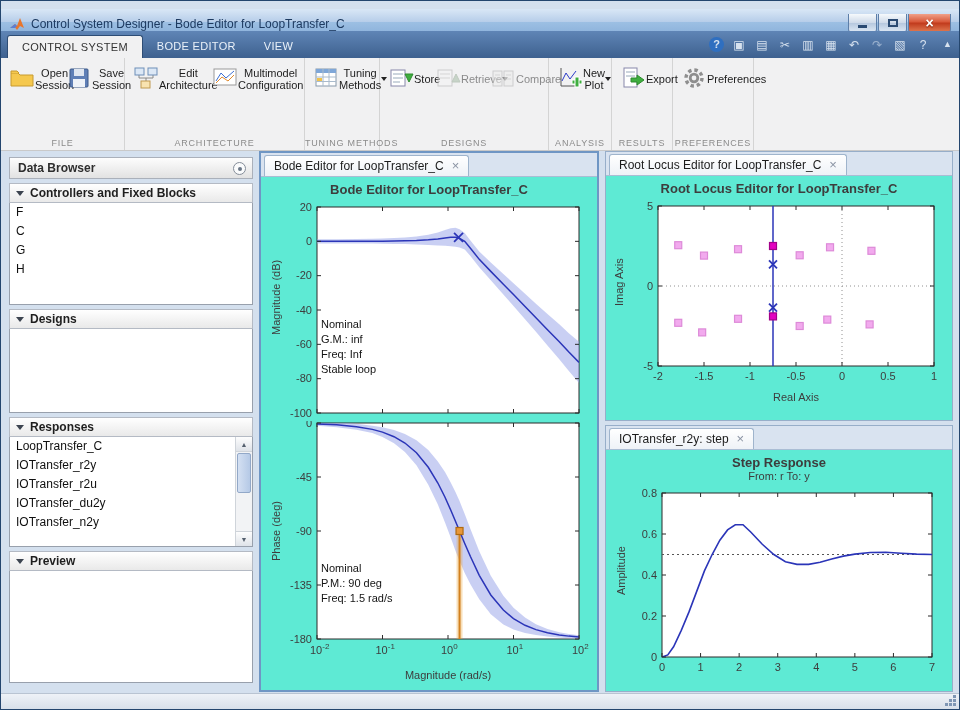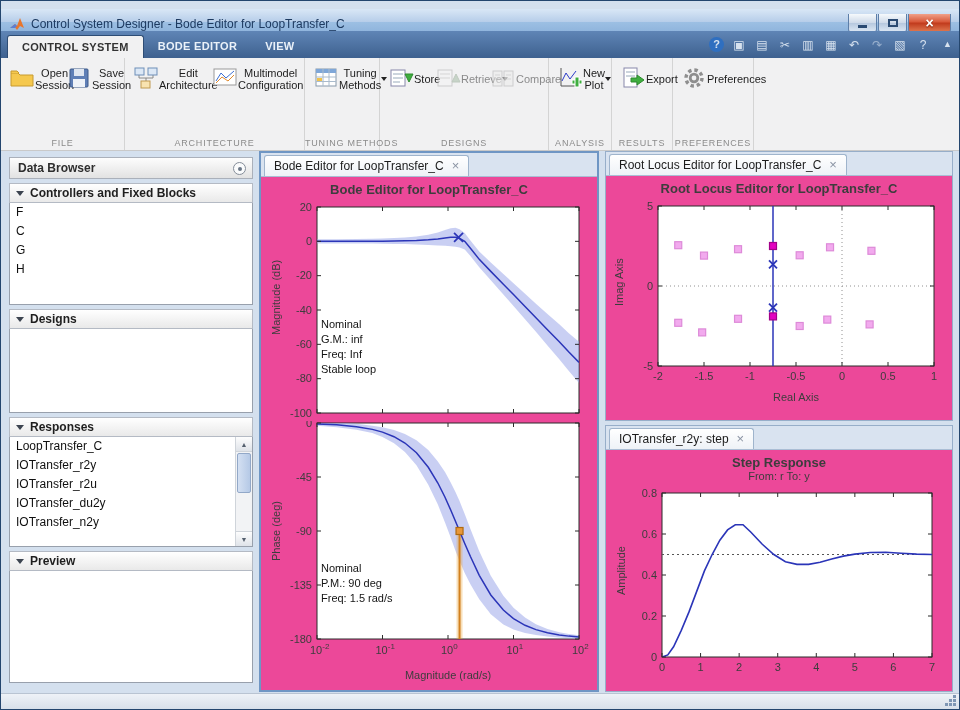--- a/index.html
+++ b/index.html
@@ -16,21 +16,21 @@
     background:linear-gradient(#f6f9fc,#cdd9e8 50%,#b6c8de 51%,#dde8f4);
     border-radius:0 0 4px 4px;display:flex;align-items:center;justify-content:center;margin-left:1px}
   .win-btn.close{width:43px;background:linear-gradient(#f0a088,#d75637 45%,#c03a1c 50%,#e07a52)}
   .icon-min{width:9px;height:3px;background:#2a4a72;margin-top:7px}
   .icon-max{width:10px;height:8px;border:2px solid #2a4a72}
   .icon-close{color:#fff;font-size:14px;font-weight:bold;line-height:1;text-shadow:0 1px 1px #80220a}
 
   
   .tabrow{position:absolute;left:0;top:30px;right:0;height:27px;
     background:linear-gradient(#5f85b6,#3e618f);display:flex;align-items:flex-end;padding-left:6px}
-  .rtab{height:23px;line-height:23px;padding:0 14px;font-size:11px;font-weight:bold;letter-spacing:.3px;color:#eaf1f9}
+  .rtab{height:23px;line-height:23px;padding:0 14px;font-size:11px;font-weight:normal;letter-spacing:.3px;color:#eaf1f9}
   .rtab.active{background:#f1f1f2;color:#333;border-radius:3px 3px 0 0;border:1px solid #2e4d75;border-bottom:none}
   .qa{position:absolute;right:28px;top:0;height:27px;display:flex;align-items:center;gap:7px}
   .qa span{font-size:12px;color:#d7e2ef;width:16px;text-align:center}
   .qa-help-badge{background:#2f6fc0;color:#fff;border-radius:50%;width:15px !important;height:15px;line-height:15px;font-weight:bold;font-size:11px !important}
   .qa-help-badge::before{content:"?"}
   .qa-snapshot::before{content:"▣"} .qa-save::before{content:"▤"} .qa-cut::before{content:"✂"}
   .qa-copy::before{content:"▥"} .qa-paste::before{content:"▦"} .qa-undo::before{content:"↶"}
   .qa-redo::before{content:"↷";opacity:.55} .qa-layout::before{content:"▧"} .qa-help2::before{content:"?"}
   .collapse-btn{position:absolute;right:7px;top:8px;font-size:9px;color:#d7e2ef}
   .collapse-btn::before{content:"▲"}
@@ -60,21 +60,21 @@
   .db-list{background:#fff;border:1px solid #98a0ac;border-top:none;overflow:hidden;position:relative}
   .db-item{font-size:12px;line-height:19px;padding-left:6px;color:#101010;white-space:nowrap}
   .vscroll{position:absolute;top:0;right:0;bottom:0;width:17px;background:#f2f3f5;border-left:1px solid #cfd4da}
   .vs-btn{position:absolute;left:0;right:0;height:15px;display:flex;align-items:center;justify-content:center;
     background:linear-gradient(#fdfdfd,#dfe3e9);font-size:7px;color:#55606e}
   .vs-up{top:0;border-bottom:1px solid #cfd4da} .vs-up::before{content:"▲"}
   .vs-down{bottom:0;border-top:1px solid #cfd4da} .vs-down::before{content:"▼"}
   .vs-thumb{position:absolute;left:1px;right:1px;top:16px;height:40px;background:linear-gradient(90deg,#d4e0f2,#b5c9e6);border:1px solid #92a8c8;border-radius:2px}
 
   
-  .panel{position:absolute;background:#ec4899;border:1px solid #97aec9}
+  .panel{position:absolute;background:#5eead4;border:1px solid #97aec9}
   .panel.focused{border:2px solid #6f96c4}
   .ptabs{height:24px;background:#d9e3f0;border-bottom:1px solid #aabdd4;display:flex;align-items:flex-end;padding-left:3px}
   .ptab{display:flex;align-items:center;gap:8px;height:21px;padding:0 9px;background:linear-gradient(#ffffff,#eef2f7);
     border:1px solid #9fb4cc;border-bottom:none;border-radius:3px 3px 0 0;font-size:12px;color:#1c1c1c;white-space:nowrap}
   .tab-x::after{content:"×";color:#8a93a3;font-size:13px;line-height:1}
   .plot-title{font-weight:bold;font-size:13px;color:#3d3d3d;text-align:center;margin-top:5px}
   .plot-subtitle{font-size:11px;color:#3d3d3d;text-align:center}
   .chart{position:relative}
   .chart-mag{width:320px;height:222px;margin:2px 0 0 8px}
   .chart-phase{width:320px;height:246px;margin:0 0 0 8px}

